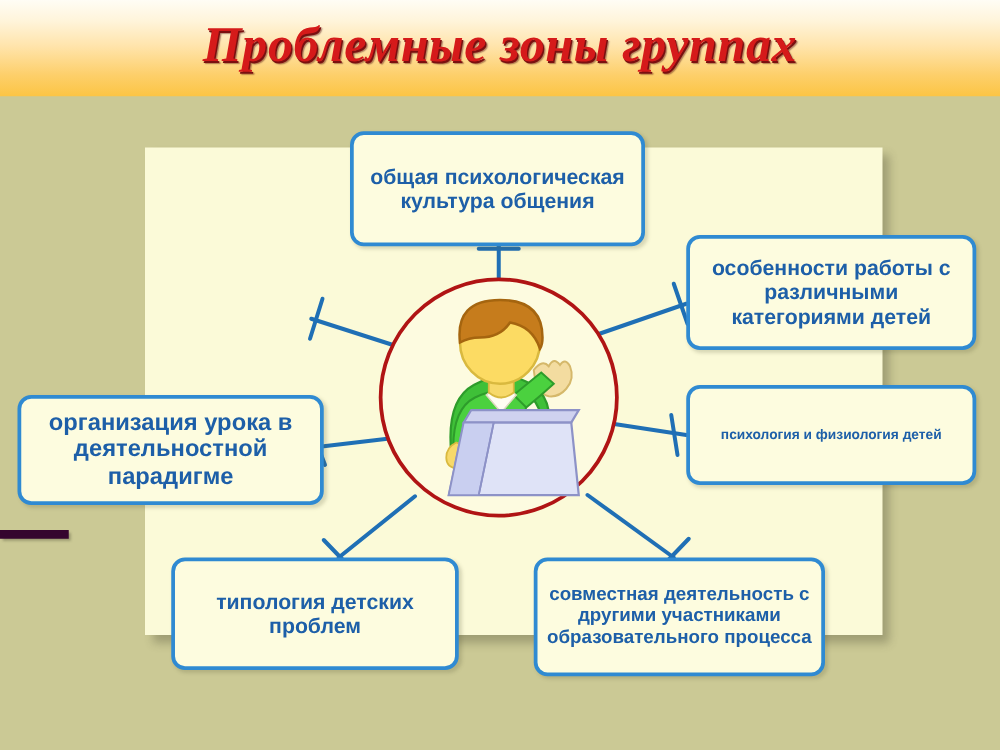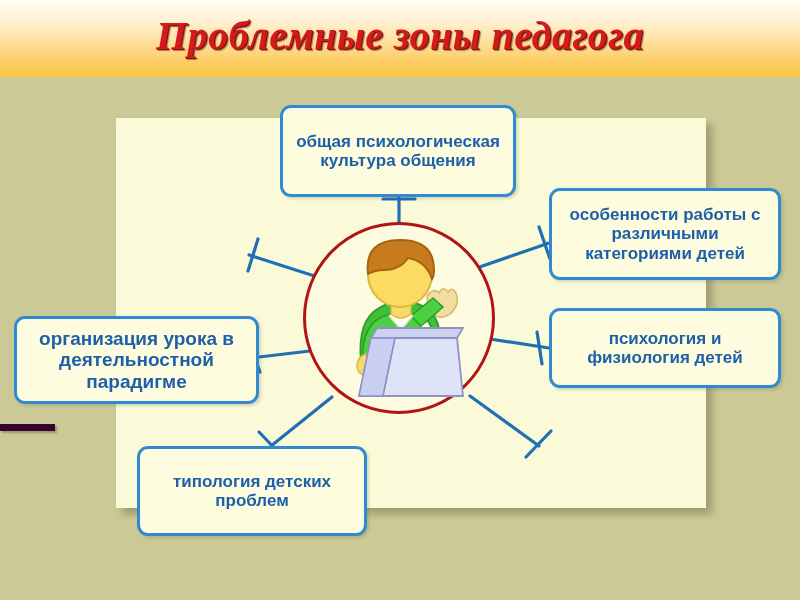--- a/index.html
+++ b/index.html
@@ -121,33 +121,33 @@
     align-items: center;
     justify-content: center;
     line-height: 1.13;
     padding: 3px 6px;
     box-shadow: 2px 2px 3px rgba(90,90,60,0.22);
   }
   .node span { display: block; width: 100%; }
 
   #node-top      { left: 280px; top: 105px; width: 236px; height: 92px; font-size: 17px; }
   #node-right-1  { left: 549px; top: 188px; width: 232px; height: 92px; font-size: 17px; }
-  #node-right-2  { left: 549px; top: 308px; width: 232px; height: 80px; font-size: 17px; }
+  #node-right-2  { left: 549px; top: 308px; width: 232px; height: 80px; font-size: 11px; }
   #node-left-1   { left: 14px;  top: 214px; width: 235px; height: 80px; font-size: 17px; }
   #node-left-2   { left: 14px;  top: 316px; width: 245px; height: 88px; font-size: 19px; }
   #node-bottom-1 { left: 137px; top: 446px; width: 230px; height: 90px; font-size: 17px; }
   #node-bottom-2 { left: 427px; top: 446px; width: 233px; height: 95px; font-size: 15px; }
 </style>
 </head>
 <body>
 
 <div id="slide">
 
   <div id="header-band"></div>
-  <div id="slide-title">Проблемные зоны педагога</div>
+  <div id="slide-title">Проблемные зоны группах</div>
 
   <div id="inner-panel"></div>
 
   <div id="accent-bar"></div>
 
   <svg id="connectors" viewBox="0 0 800 600" xmlns="http://www.w3.org/2000/svg">
     <g stroke="#1f6fb5" stroke-width="3.2" fill="none" stroke-linecap="round">
 
       <line x1="399" y1="197" x2="399" y2="223"></line>
       <line x1="383" y1="199" x2="415" y2="199"></line>
@@ -220,14 +220,17 @@
 
 
   <div class="node" id="node-left-2">
     <span>организация урока в деятельностной парадигме</span>
   </div>
 
   <div class="node" id="node-bottom-1">
     <span>типология детских проблем</span>
   </div>
 
+  <div class="node" id="node-bottom-2">
+    <span>совместная деятельность с другими участниками образовательного процесса</span>
+  </div>
 
 </div>
 
 </body></html>

